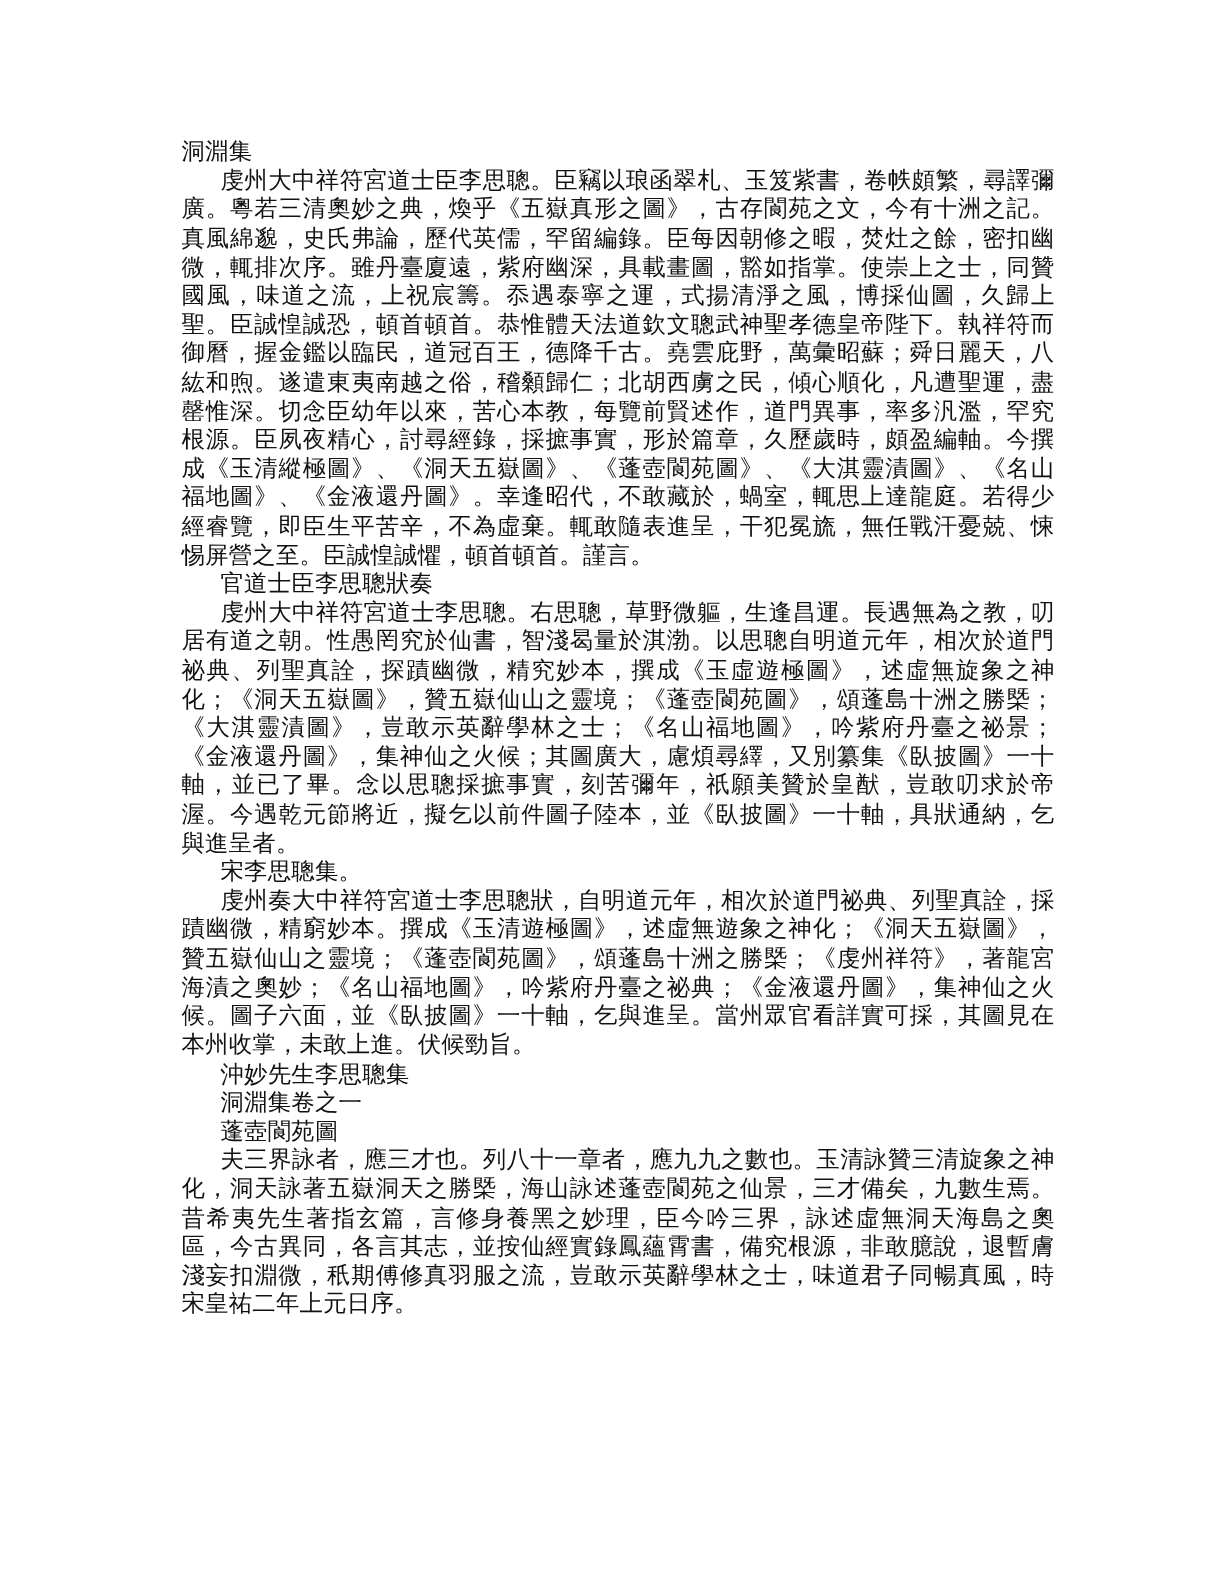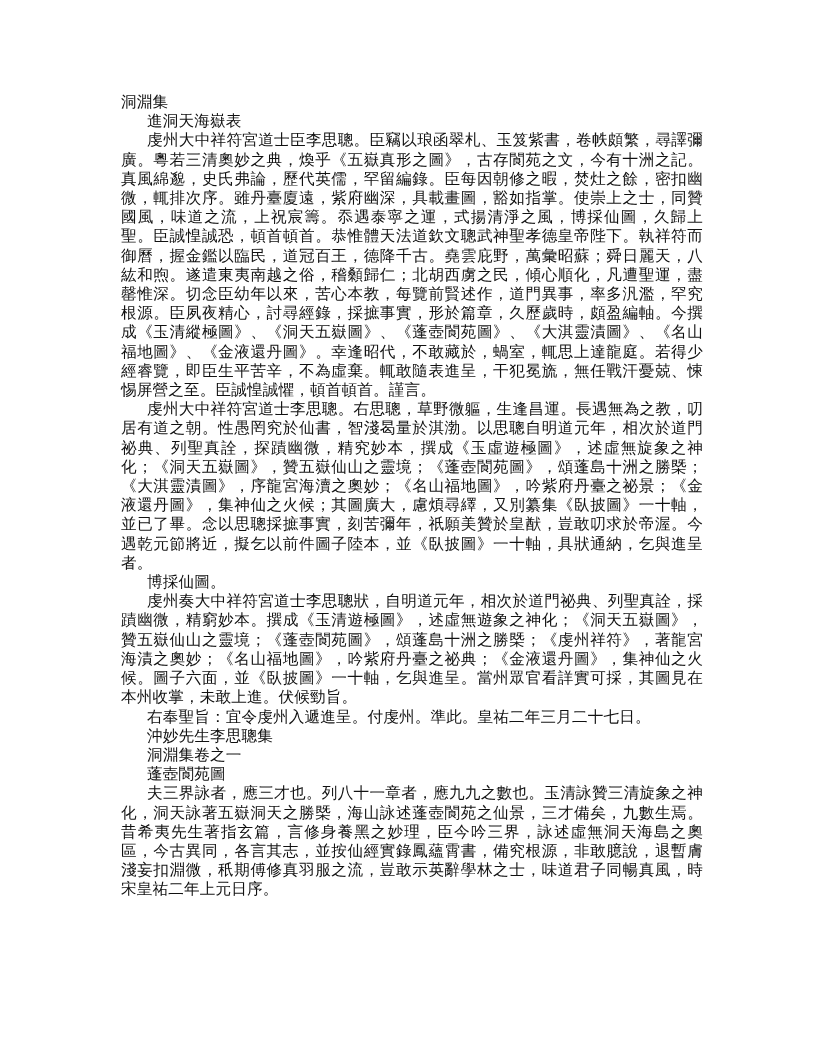--- a/index.html
+++ b/index.html
@@ -9,33 +9,32 @@
       left: 121px;
       top: 92px;
       width: 582px;
       font-family: "DejaVu Serif", "Liberation Serif", serif;
       font-size: 15.6px;
       line-height: 19.2px;
       color: #111111;
       text-align: justify;
       letter-spacing: 0.15px;
     }
-    .page p { margin: 0; padding: 0; font-family: Liberation Serif, serif; }
+    .page p { margin: 0; padding: 0; }
     .indent { text-indent: 26px; }
     .title { text-indent: 0; }
   </style>
 </head>
 <body>
 
 <div class="page">
   <p class="title">洞淵集</p>
-  <p class="indent">進洞天海嶽表</p>
   <p class="indent">虔州大中祥符宮道士臣李思聰。臣竊以琅函翠札、玉笈紫書，卷帙頗繁，尋譯彌廣。粵若三清奧妙之典，煥乎《五嶽真形之圖》，古存閬苑之文，今有十洲之記。真風綿邈，史氏弗論，歷代英儒，罕留編錄。臣每因朝修之暇，焚灶之餘，密扣幽微，輒排次序。雖丹臺廈遠，紫府幽深，具載畫圖，豁如指掌。使崇上之士，同贊國風，味道之流，上祝宸籌。忝遇泰寧之運，式揚清淨之風，博採仙圖，久歸上聖。臣誠惶誠恐，頓首頓首。恭惟體天法道欽文聰武神聖孝德皇帝陛下。執祥符而御曆，握金鑑以臨民，道冠百王，德降千古。堯雲庇野，萬彙昭蘇；舜日麗天，八紘和煦。遂遣東夷南越之俗，稽顙歸仁；北胡西虜之民，傾心順化，凡遭聖運，盡罄惟深。切念臣幼年以來，苦心本教，每覽前賢述作，道門異事，率多汎濫，罕究根源。臣夙夜精心，討尋經錄，採摭事實，形於篇章，久歷歲時，頗盈編軸。今撰成《玉清縱極圖》、《洞天五嶽圖》、《蓬壺閬苑圖》、《大淇靈漬圖》、《名山福地圖》、《金液還丹圖》。幸逢昭代，不敢藏於，蝸室，輒思上達龍庭。若得少經睿覽，即臣生平苦辛，不為虛棄。輒敢隨表進呈，干犯冕旒，無任戰汗憂兢、悚惕屏營之至。臣誠惶誠懼，頓首頓首。謹言。</p>
-  <p class="indent">虔州大中祥符宮道士李思聰。右思聰，草野微軀，生逢昌運。長遇無為之教，叨居有道之朝。性愚罔究於仙書，智淺曷量於淇渤。以思聰自明道元年，相次於道門祕典、列聖真詮，探蹟幽微，精究妙本，撰成《玉虛遊極圖》，述虛無旋象之神化；《洞天五嶽圖》，贊五嶽仙山之靈境；《蓬壺閬苑圖》，頌蓬島十洲之勝槩；《大淇靈漬圖》，序龍宮海瀆之奧妙；《名山福地圖》，吟紫府丹臺之祕景；《金液還丹圖》，集神仙之火候；其圖廣大，慮煩尋繹，又別纂集《臥披圖》一十軸，並已了畢。念以思聰採摭事實，刻苦彌年，祇願美贊於皇猷，豈敢叨求於帝渥。今遇乾元節將近，擬乞以前件圖子陸本，並《臥披圖》一十軸，具狀通納，乞與進呈者。</p>
-  <p class="indent">博採仙圖。</p>
+  <p class="indent">官道士臣李思聰狀奏</p>
+  <p class="indent">虔州大中祥符宮道士李思聰。右思聰，草野微軀，生逢昌運。長遇無為之教，叨居有道之朝。性愚罔究於仙書，智淺曷量於淇渤。以思聰自明道元年，相次於道門祕典、列聖真詮，探蹟幽微，精究妙本，撰成《玉虛遊極圖》，述虛無旋象之神化；《洞天五嶽圖》，贊五嶽仙山之靈境；《蓬壺閬苑圖》，頌蓬島十洲之勝槩；《大淇靈漬圖》，豈敢示英辭學林之士；《名山福地圖》，吟紫府丹臺之祕景；《金液還丹圖》，集神仙之火候；其圖廣大，慮煩尋繹，又別纂集《臥披圖》一十軸，並已了畢。念以思聰採摭事實，刻苦彌年，祇願美贊於皇猷，豈敢叨求於帝渥。今遇乾元節將近，擬乞以前件圖子陸本，並《臥披圖》一十軸，具狀通納，乞與進呈者。</p>
+  <p class="indent">宋李思聰集。</p>
   <p class="indent">虔州奏大中祥符宮道士李思聰狀，自明道元年，相次於道門祕典、列聖真詮，採蹟幽微，精窮妙本。撰成《玉清遊極圖》，述虛無遊象之神化；《洞天五嶽圖》，贊五嶽仙山之靈境；《蓬壺閬苑圖》，頌蓬島十洲之勝槩；《虔州祥符》，著龍宮海漬之奧妙；《名山福地圖》，吟紫府丹臺之祕典；《金液還丹圖》，集神仙之火候。圖子六面，並《臥披圖》一十軸，乞與進呈。當州眾官看詳實可採，其圖見在本州收掌，未敢上進。伏候勁旨。</p>
-  <p class="indent">右奉聖旨：宜令虔州入遞進呈。付虔州。準此。皇祐二年三月二十七日。</p>
   <p class="indent">沖妙先生李思聰集</p>
   <p class="indent">洞淵集卷之一</p>
   <p class="indent">蓬壺閬苑圖</p>
   <p class="indent">夫三界詠者，應三才也。列八十一章者，應九九之數也。玉清詠贊三清旋象之神化，洞天詠著五嶽洞天之勝槩，海山詠述蓬壺閬苑之仙景，三才備矣，九數生焉。昔希夷先生著指玄篇，言修身養黑之妙理，臣今吟三界，詠述虛無洞天海島之奧區，今古異同，各言其志，並按仙經實錄鳳蘊霄書，備究根源，非敢臆說，退暫膚淺妄扣淵微，秖期傅修真羽服之流，豈敢示英辭學林之士，味道君子同暢真風，時宋皇祐二年上元日序。</p>
 
 </div>
 
 </body></html>

